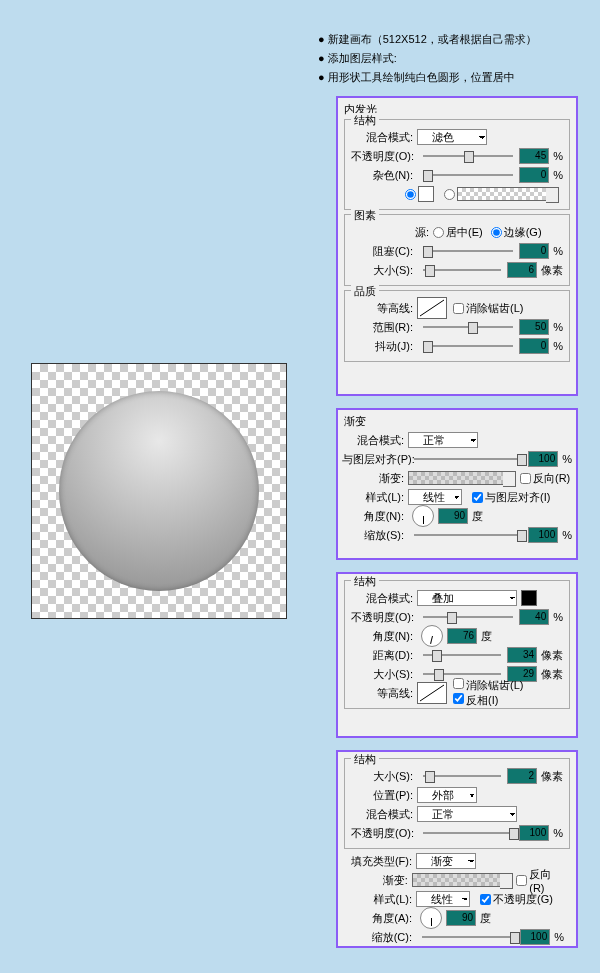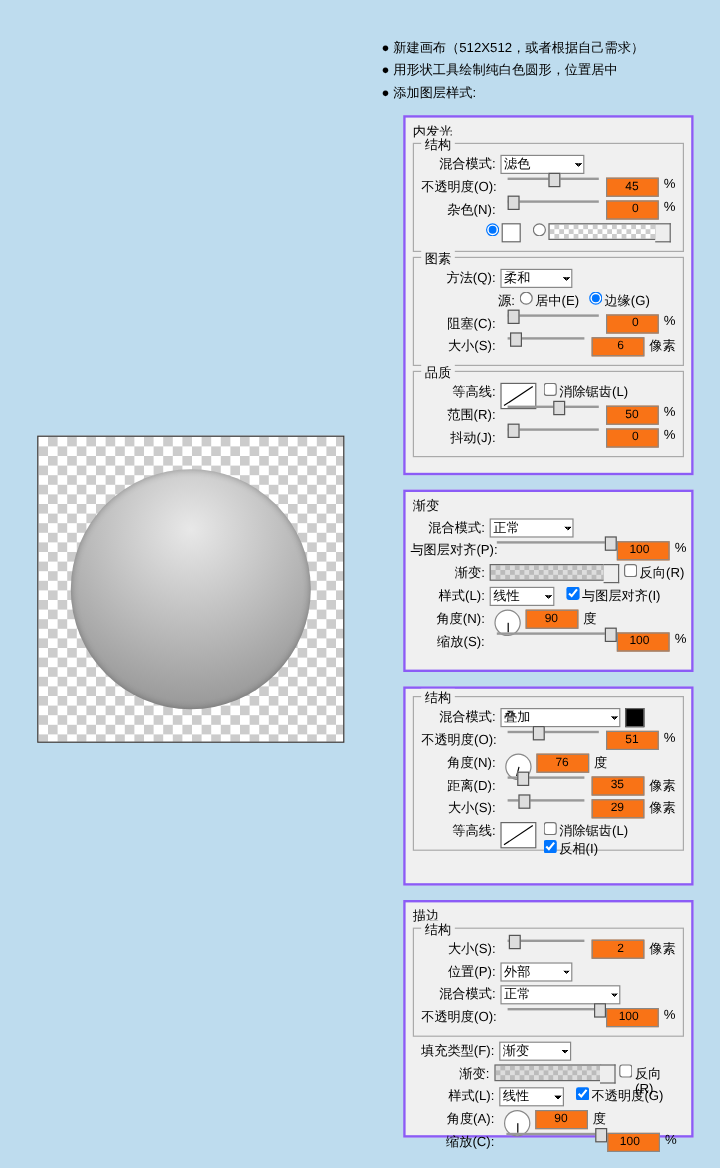--- a/index.html
+++ b/index.html
@@ -8,43 +8,43 @@
 .preview{position:absolute;left:31px;top:363px;width:254px;height:254px;background:#fff;border:1px solid #333;background-image:repeating-conic-gradient(#ccc 0% 25%,#fff 0% 50%);background-size:16px 16px}
 .sphere{position:absolute;left:50%;top:50%;width:200px;height:200px;margin-left:-100px;margin-top:-100px;border-radius:50%;background:radial-gradient(circle at 50% 25%,#e8e8e8,#b8b8b8 50%,#888 100%);box-shadow:inset 0 0 6px rgba(0,0,0,.3)}
 .panel{position:absolute;left:336px;background:#f0f0f0;border:2px solid #8b5cf6;padding:4px 4px 6px 4px;box-sizing:border-box;width:242px}
 .p1{top:96px;height:300px}
 .p2{top:408px;height:152px}
 .p3{top:572px;height:166px}
 .p4{top:750px;height:198px}
 .ptitle{font-size:11px;margin:0 0 2px 2px}
 .fs{border:1px solid #aaa;margin:2px 2px 4px 2px;padding:6px 6px 4px 6px;position:relative}
 .fs .leg{position:absolute;top:-7px;left:6px;background:#f0f0f0;padding:0 3px;font-size:11px}
-.row{display:flex;align-items:flex-start;margin:3px 0;height:16px}
+.row{display:flex;align-items:center;margin:3px 0;height:16px}
 .lbl{width:62px;text-align:right;margin-right:4px;white-space:nowrap}
-select,.sel{height:16px;font-size:11px;background:#fff;border:1px solid #888;padding:0 14px 0 2px;appearance:none;background-image:linear-gradient(45deg,transparent 50%,#000 50%),linear-gradient(135deg,#000 50%,transparent 50%);background-position:right 4px top 6px,right 1px top 6px;background-size:3px 3px;background-repeat:no-repeat}
+select,.sel{height:16px;font-size:11px;background:#fff;border:1px solid #888;padding:0 14px 0 14px;appearance:none;background-image:linear-gradient(45deg,transparent 50%,#000 50%),linear-gradient(135deg,#000 50%,transparent 50%);background-position:right 4px top 6px,right 1px top 6px;background-size:3px 3px;background-repeat:no-repeat}
 .slider{flex:1;height:2px;background:#999;margin:0 6px;position:relative}
 .slider .thumb{position:absolute;top:-4px;width:8px;height:10px;background:#ddd;border:1px solid #555}
-.num{width:26px;height:14px;border:1px solid #888;background:#f97316;font-size:10px;text-align:right;padding-right:16px;line-height:14px}
+.num{width:26px;height:14px;border:1px solid #888;background:#0f766e;font-size:10px;text-align:right;padding-right:2px;line-height:14px}
 .unit{margin-left:4px}
 input[type=radio],input[type=checkbox]{margin:0 2px 0 0;width:11px;height:11px}
 .cswatch{width:14px;height:14px;border:1px solid #666;display:inline-block}
 .grad{width:88px;height:12px;border:1px solid #666;background:repeating-conic-gradient(#ccc 0% 25%,#fff 0% 50%);background-size:8px 8px;display:inline-block;position:relative}
 .grad .dd{position:absolute;right:-13px;top:-1px;width:12px;height:14px;border:1px solid #666;border-left:none;background:#eee}
 .contour{width:28px;height:20px;border:1px solid #666;background:#fff;display:inline-block;position:relative}
 .contour svg{position:absolute;left:0;top:0}
 .dial{width:20px;height:20px;border:1px solid #888;border-radius:50%;background:#fff;display:inline-block;position:relative;margin:0 4px}
 .dial .hand{position:absolute;left:50%;top:50%;width:1px;height:8px;background:#000;transform-origin:top center}
 </style>
 </head>
 <body>
 
 <div class="bullets">
   <div>● 新建画布（512X512，或者根据自己需求）</div>
+  <div>● 添加图层样式:</div>
   <div>● 用形状工具绘制纯白色圆形，位置居中</div>
-  <div>● 添加图层样式:</div>
 </div>
 
 <div class="preview">
   <div class="sphere"></div>
 </div>
 
 <div class="panel p1">
   <div class="ptitle">内发光</div>
   <div class="fs">
     <span class="leg">结构</span>
@@ -74,24 +74,20 @@
         <span style="width:10px"></span>
         <input type="radio" style="">
         <span class="grad">
           <span class="dd"></span>
         </span>
       </div>
   </div>
   <div class="fs">
     <span class="leg">图素</span>
     <div class="row">
-        <span class="lbl">方法(Q):</span>
-        <select class="sel" style="width:60px"><option>柔和</option></select>
-      </div>
-    <div class="row">
         <span class="lbl" style="width:78px">源:</span>
         <input type="radio" style="">
         <span>居中(E)</span>
         <span style="width:8px"></span>
         <input type="radio" checked="" style="">
         <span>边缘(G)</span>
       </div>
     <div class="row">
         <span class="lbl">阻塞(C):</span>
         <div class="slider">
@@ -196,37 +192,37 @@
         <span class="lbl">混合模式:</span>
         <select class="sel" style="width:100px"><option>叠加</option></select>
         <span style="width:4px"></span>
         <span class="cswatch" style="background:#000"></span>
       </div>
     <div class="row">
         <span class="lbl">不透明度(O):</span>
         <div class="slider">
           <div class="thumb" style="left:27%"></div>
         </div>
-        <div class="num">51</div>
+        <div class="num">40</div>
         <span class="unit">%</span>
       </div>
     <div class="row">
         <span class="lbl">角度(N):</span>
         <span class="dial">
           <span class="hand" style="transform:rotate(14deg)"></span>
         </span>
         <div class="num">76</div>
         <span class="unit">度</span>
       </div>
     <div class="row">
         <span class="lbl">距离(D):</span>
         <div class="slider">
           <div class="thumb" style="left:12%"></div>
         </div>
-        <div class="num">35</div>
+        <div class="num">34</div>
         <span class="unit">像素</span>
       </div>
     <div class="row">
         <span class="lbl">大小(S):</span>
         <div class="slider">
           <div class="thumb" style="left:14%"></div>
         </div>
         <div class="num">29</div>
         <span class="unit">像素</span>
       </div>
@@ -240,21 +236,20 @@
         <span style="width:6px"></span>
         <div>
           <div><input type="checkbox" style=""><span>消除锯齿(L)</span></div>
           <div><input type="checkbox" checked="" style=""><span>反相(I)</span></div>
         </div>
       </div>
   </div>
 </div>
 
 <div class="panel p4">
-  <div class="ptitle">描边</div>
   <div class="fs">
     <span class="leg">结构</span>
     <div class="row">
         <span class="lbl">大小(S):</span>
         <div class="slider">
           <div class="thumb" style="left:2%"></div>
         </div>
         <div class="num">2</div>
         <span class="unit">像素</span>
       </div>

